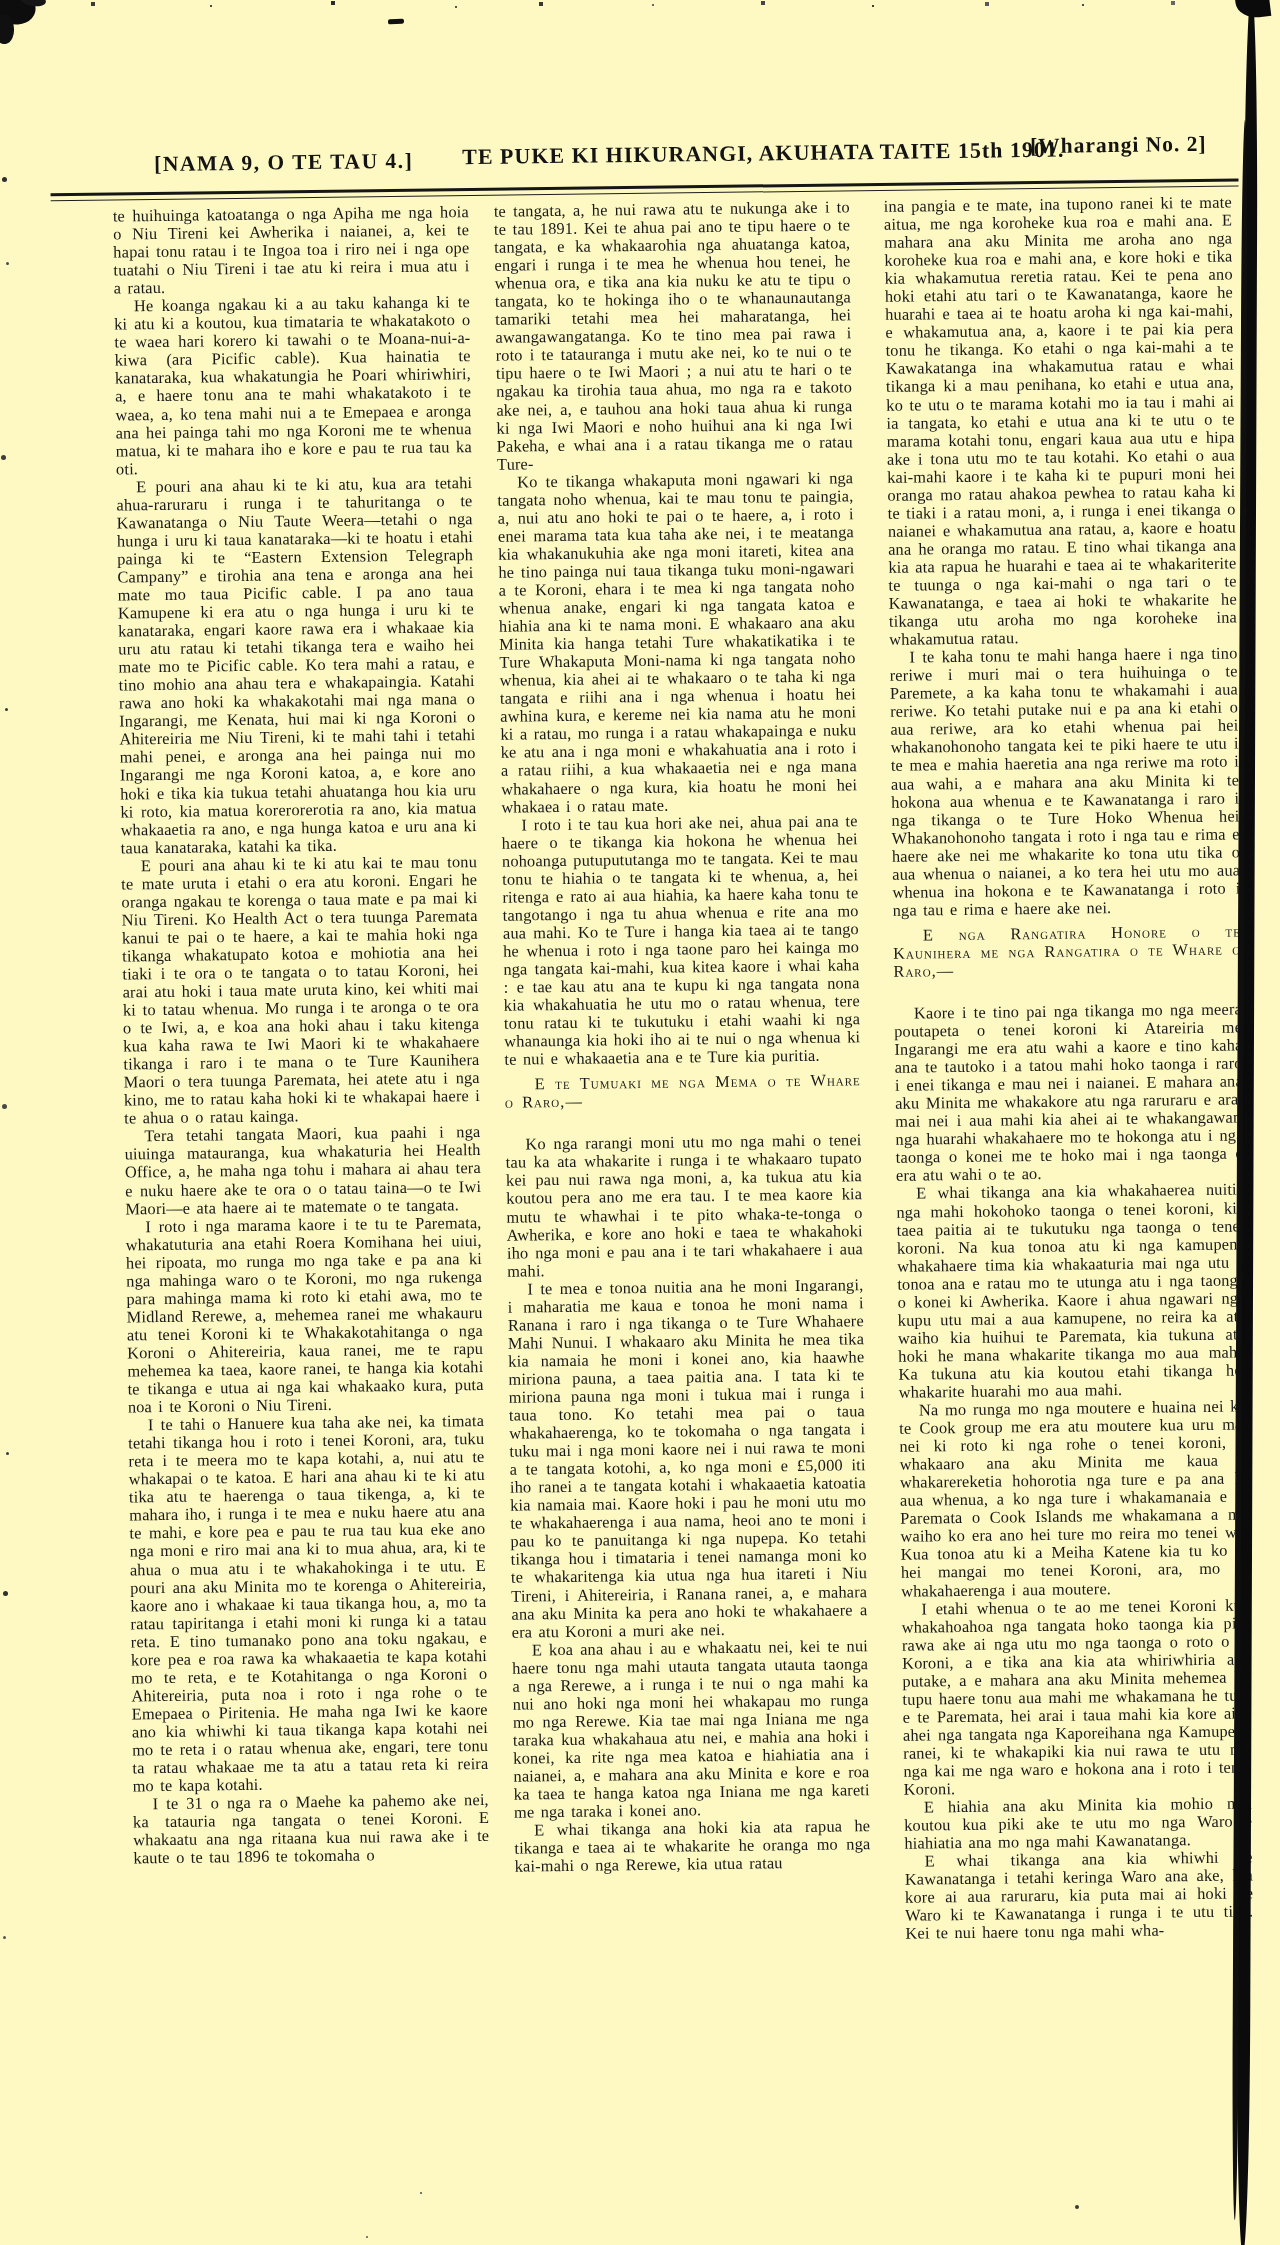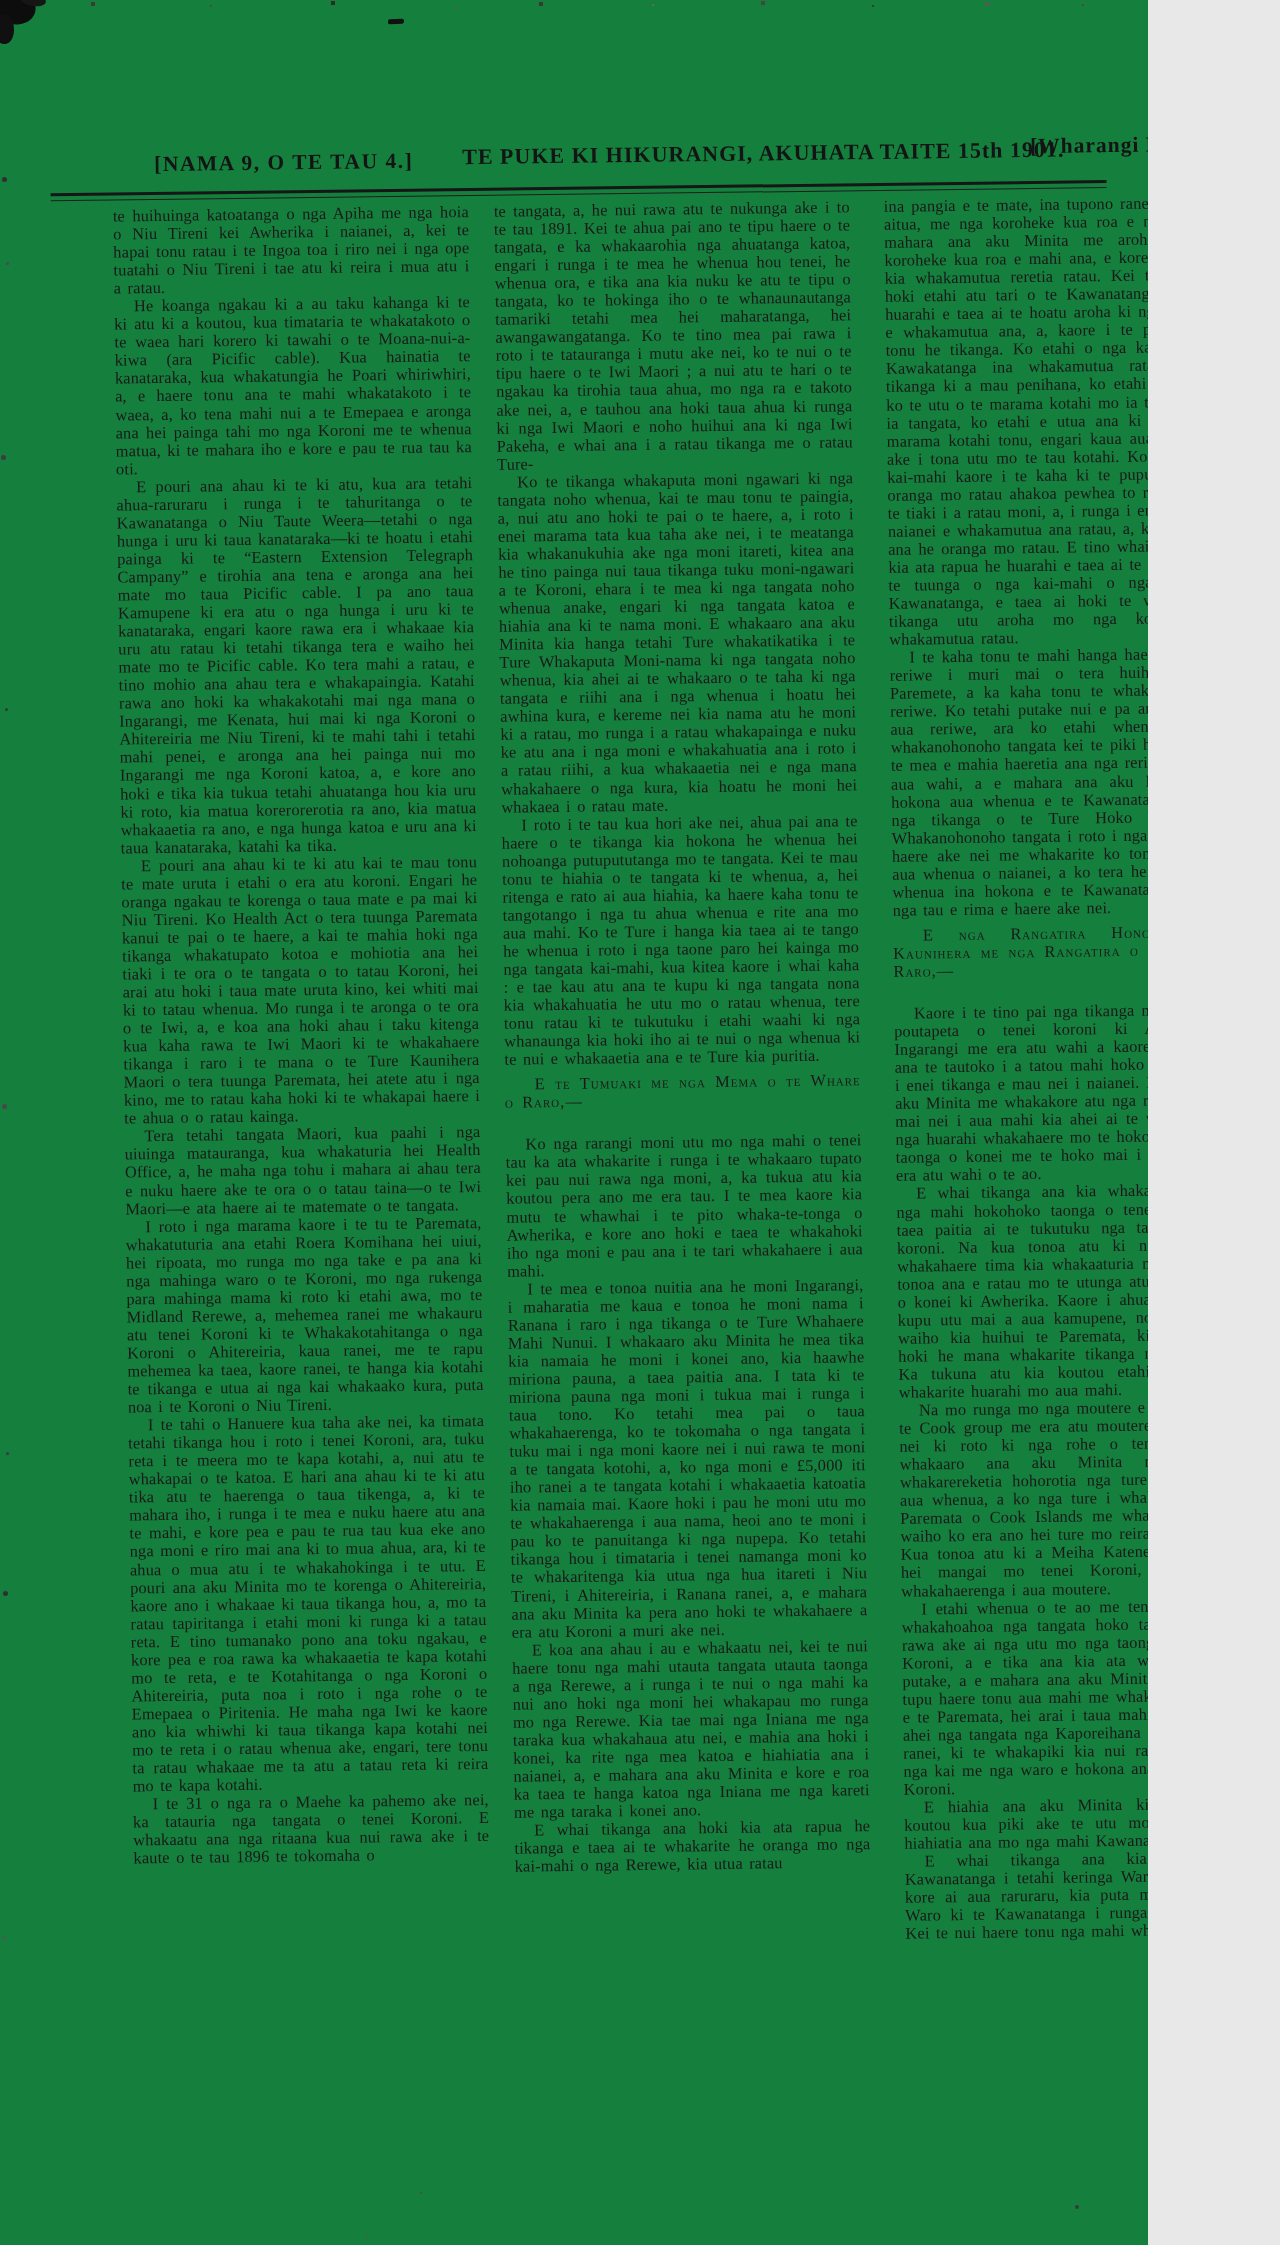--- a/index.html
+++ b/index.html
@@ -1,18 +1,18 @@
 <!DOCTYPE html>
 <html lang="mi"><head>
 <meta charset="utf-8">
 <style>
   html,body{margin:0;padding:0;}
   body{width:1280px;height:2245px;background:#e8e8e8;}
   .sheet{
-    position:relative;width:1148px;height:2245px;background:#15803d;
+    position:relative;width:1280px;height:2245px;background:#fef9c3;
     overflow:hidden;font-family:"Liberation Serif","DejaVu Serif",serif;color:#1a1a1a;
   }
   .tilt{position:absolute;inset:0;transform:rotate(-0.72deg);transform-origin:640px 1100px;}
 
   
   .mh{position:absolute;font-weight:bold;white-space:nowrap;color:#141414;}
   .mh-left{left:166px;top:146px;font-size:21.5px;letter-spacing:1.5px;}
   .mh-center{left:474px;top:142px;font-size:22px;letter-spacing:1px;}
   .mh-right{left:1042px;top:139px;font-size:21.5px;letter-spacing:1px;}
   .rule{

